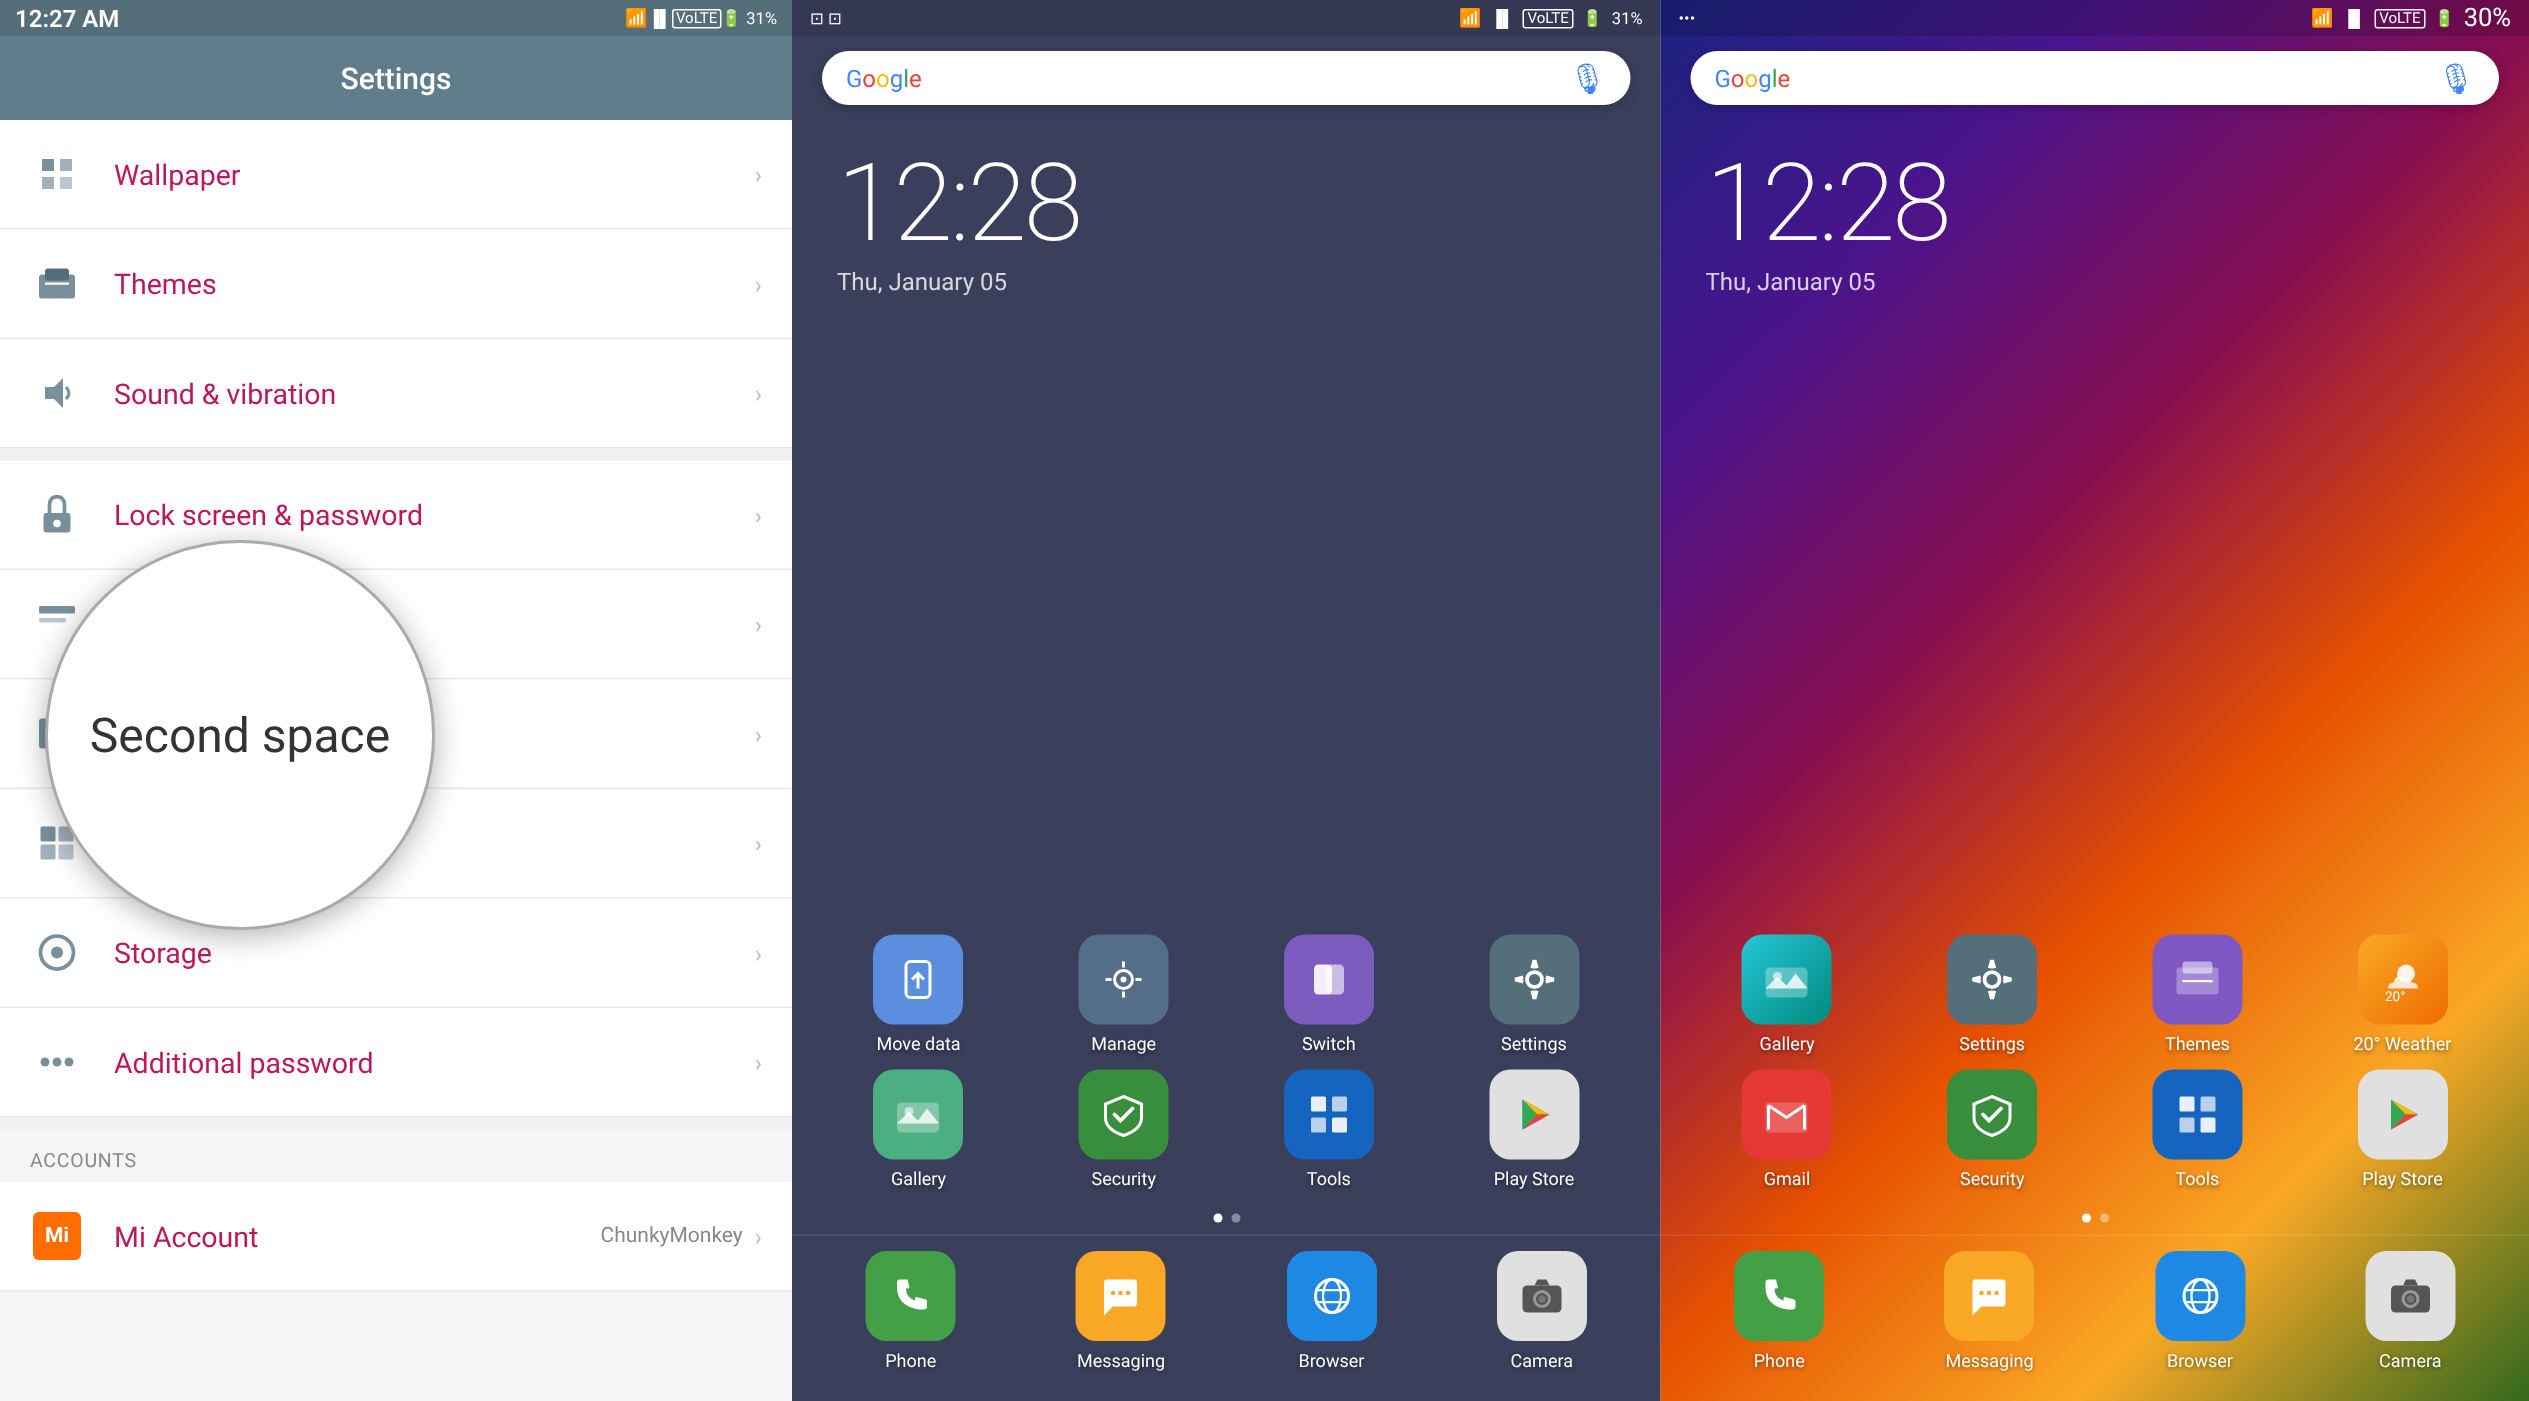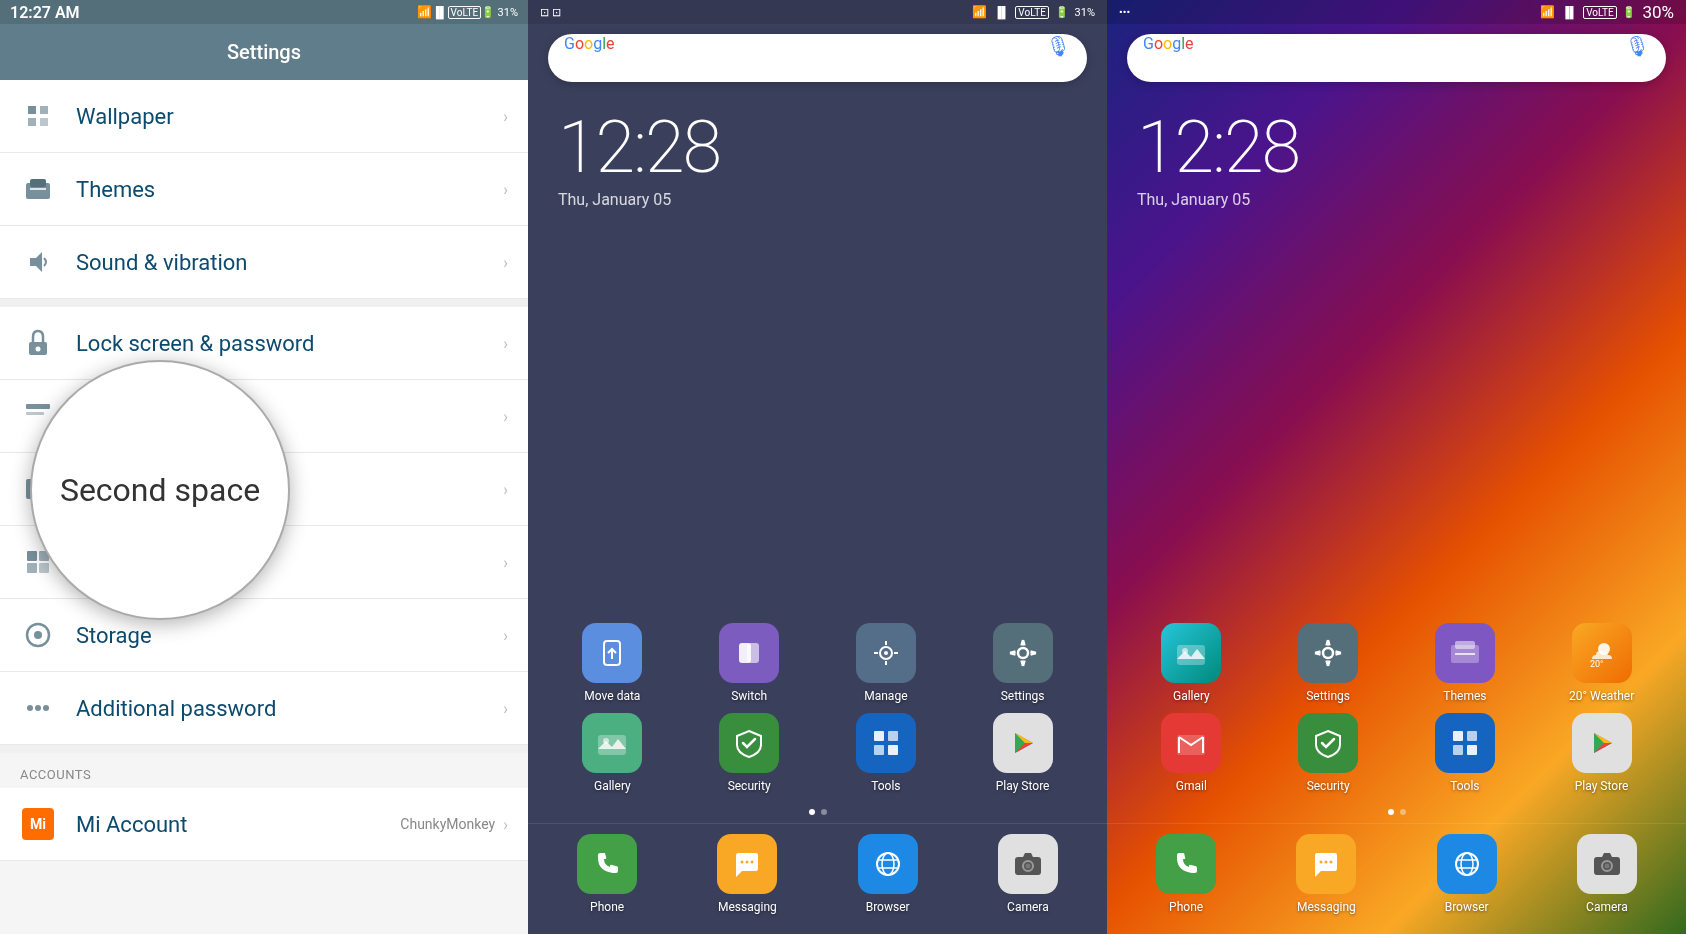--- a/index.html
+++ b/index.html
@@ -62,22 +62,22 @@
       height: 36px;
       display: flex;
       align-items: center;
       justify-content: center;
       margin-right: 20px;
       flex-shrink: 0;
     }
 
     .settings-label {
       flex: 1;
-      font-size: 22px;
-      color: #0c4a6e;
+      font-size: 19px;
+      color: #be185d;
     }
 
     .settings-arrow {
       color: #bbb;
       font-size: 16px;
     }
 
     .section-header {
       padding: 14px 20px 6px;
       font-size: 13px;
@@ -140,22 +140,23 @@
       justify-content: flex-end;
       padding: 0 12px;
       gap: 6px;
       background: rgba(0,0,0,0.1);
     }
 
     .google-search-bar {
       margin: 10px 20px;
       background: white;
       border-radius: 24px;
-      height: 48px;
-      display: flex;
+      height: 36px;
+      display: flex;
+      align-items: center;
       padding: 0 16px;
       box-shadow: 0 2px 8px rgba(0,0,0,0.2);
     }
 
     .google-g { color: #4285F4; }
     .google-o1 { color: #EA4335; }
     .google-o2 { color: #FBBC05; }
     .google-g2 { color: #4285F4; }
     .google-l { color: #34A853; }
     .google-e { color: #EA4335; }
@@ -461,37 +462,37 @@
     <div class="app-item">
       <div class="app-icon icon-move-data">
         <svg width="32" height="32" viewBox="0 0 32 32" fill="white">
           <rect x="8" y="4" width="16" height="24" rx="3" fill="none" stroke="white" stroke-width="2"></rect>
           <path d="M12 16 L16 12 L20 16 M16 12 L16 22" stroke="white" stroke-width="2" fill="none"></path>
         </svg>
       </div>
       <span class="app-name">Move data</span>
     </div>
     <div class="app-item">
-      <div class="app-icon icon-switch">
-        <svg width="32" height="32" viewBox="0 0 32 32" fill="none">
-          <rect x="6" y="6" width="12" height="20" rx="3" fill="white" opacity="0.9"></rect>
-          <rect x="14" y="6" width="12" height="20" rx="3" fill="white" opacity="0.6"></rect>
-        </svg>
-      </div>
-      <span class="app-name">Switch</span>
-    </div>
-    <div class="app-item">
       <div class="app-icon icon-manage">
         <svg width="32" height="32" viewBox="0 0 32 32" fill="white">
           <circle cx="16" cy="16" r="6" fill="none" stroke="white" stroke-width="2"></circle>
           <path d="M16 4 L16 8 M16 24 L16 28 M4 16 L8 16 M24 16 L28 16" stroke="white" stroke-width="2"></path>
           <circle cx="16" cy="16" r="2" fill="white"></circle>
         </svg>
       </div>
       <span class="app-name">Manage</span>
+    </div>
+    <div class="app-item">
+      <div class="app-icon icon-switch">
+        <svg width="32" height="32" viewBox="0 0 32 32" fill="none">
+          <rect x="6" y="6" width="12" height="20" rx="3" fill="white" opacity="0.9"></rect>
+          <rect x="14" y="6" width="12" height="20" rx="3" fill="white" opacity="0.6"></rect>
+        </svg>
+      </div>
+      <span class="app-name">Switch</span>
     </div>
     <div class="app-item">
       <div class="app-icon icon-settings-app">
         <svg width="32" height="32" viewBox="0 0 32 32" fill="white">
           <circle cx="16" cy="16" r="5" fill="none" stroke="white" stroke-width="2.5"></circle>
           <path d="M16 3 L17.5 8.5 M16 3 L14.5 8.5 M29 16 L23.5 14.5 M29 16 L23.5 17.5 M16 29 L17.5 23.5 M16 29 L14.5 23.5 M3 16 L8.5 14.5 M3 16 L8.5 17.5" stroke="white" stroke-width="2.5"></path>
         </svg>
       </div>
       <span class="app-name">Settings</span>
     </div>

